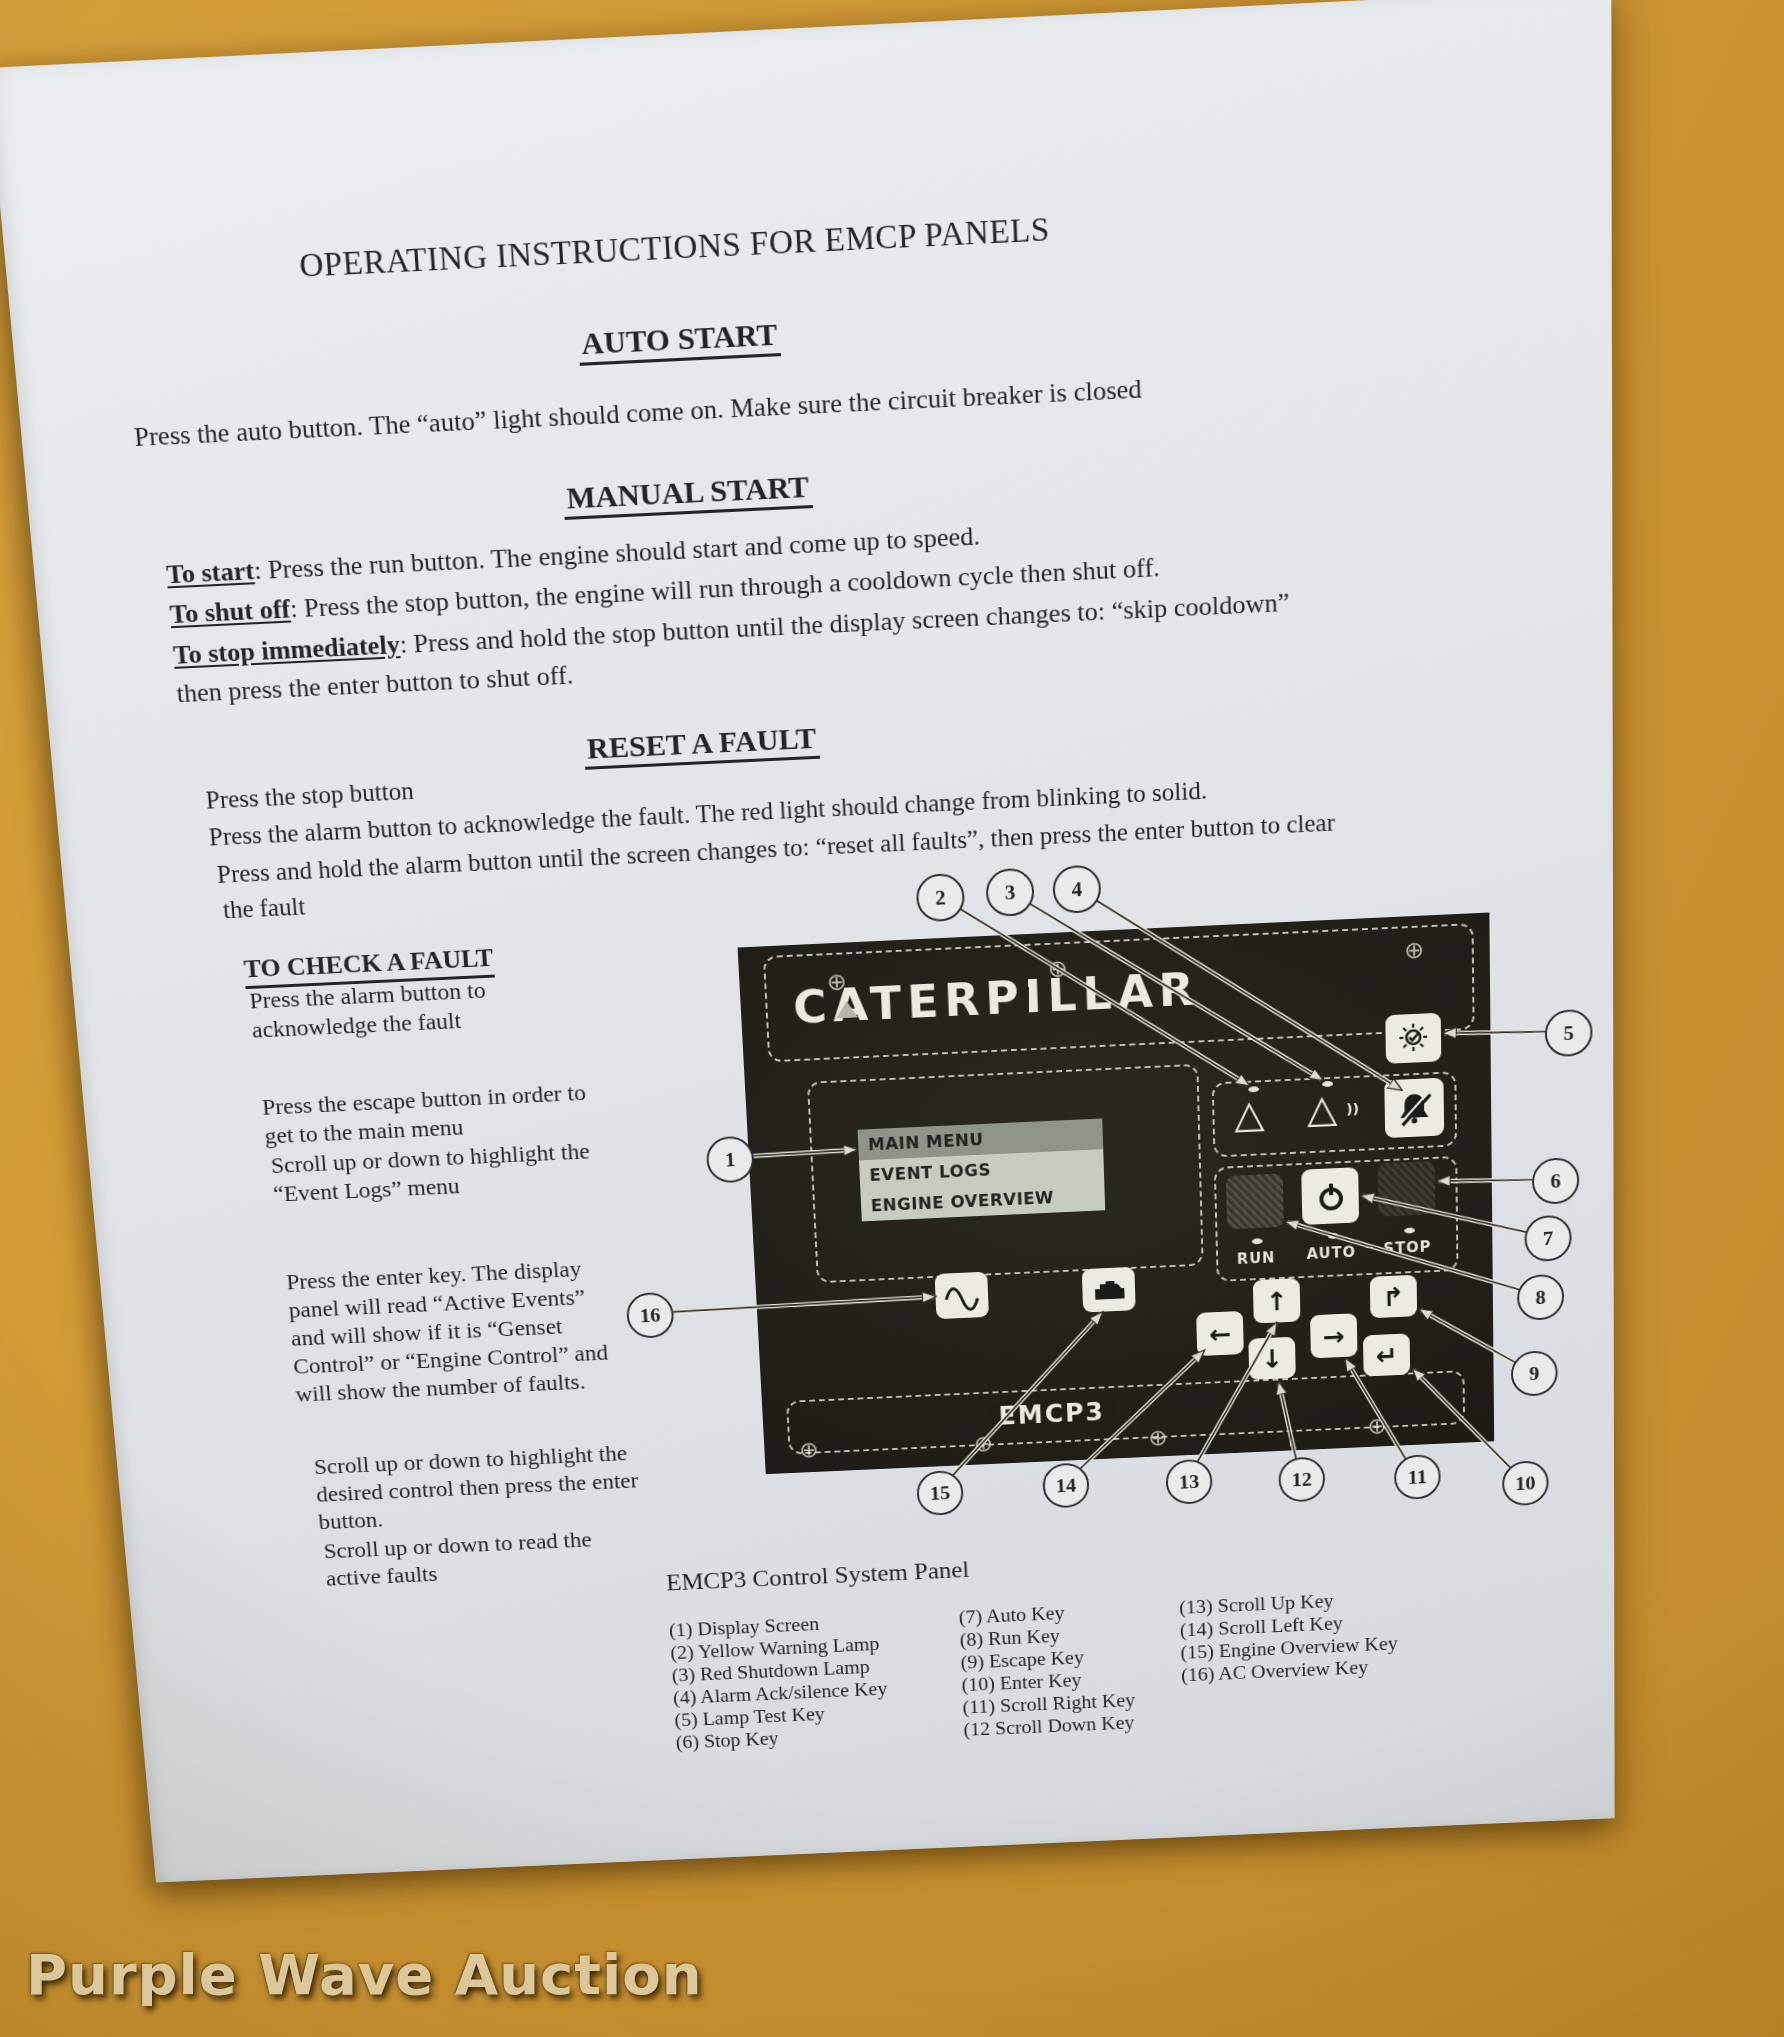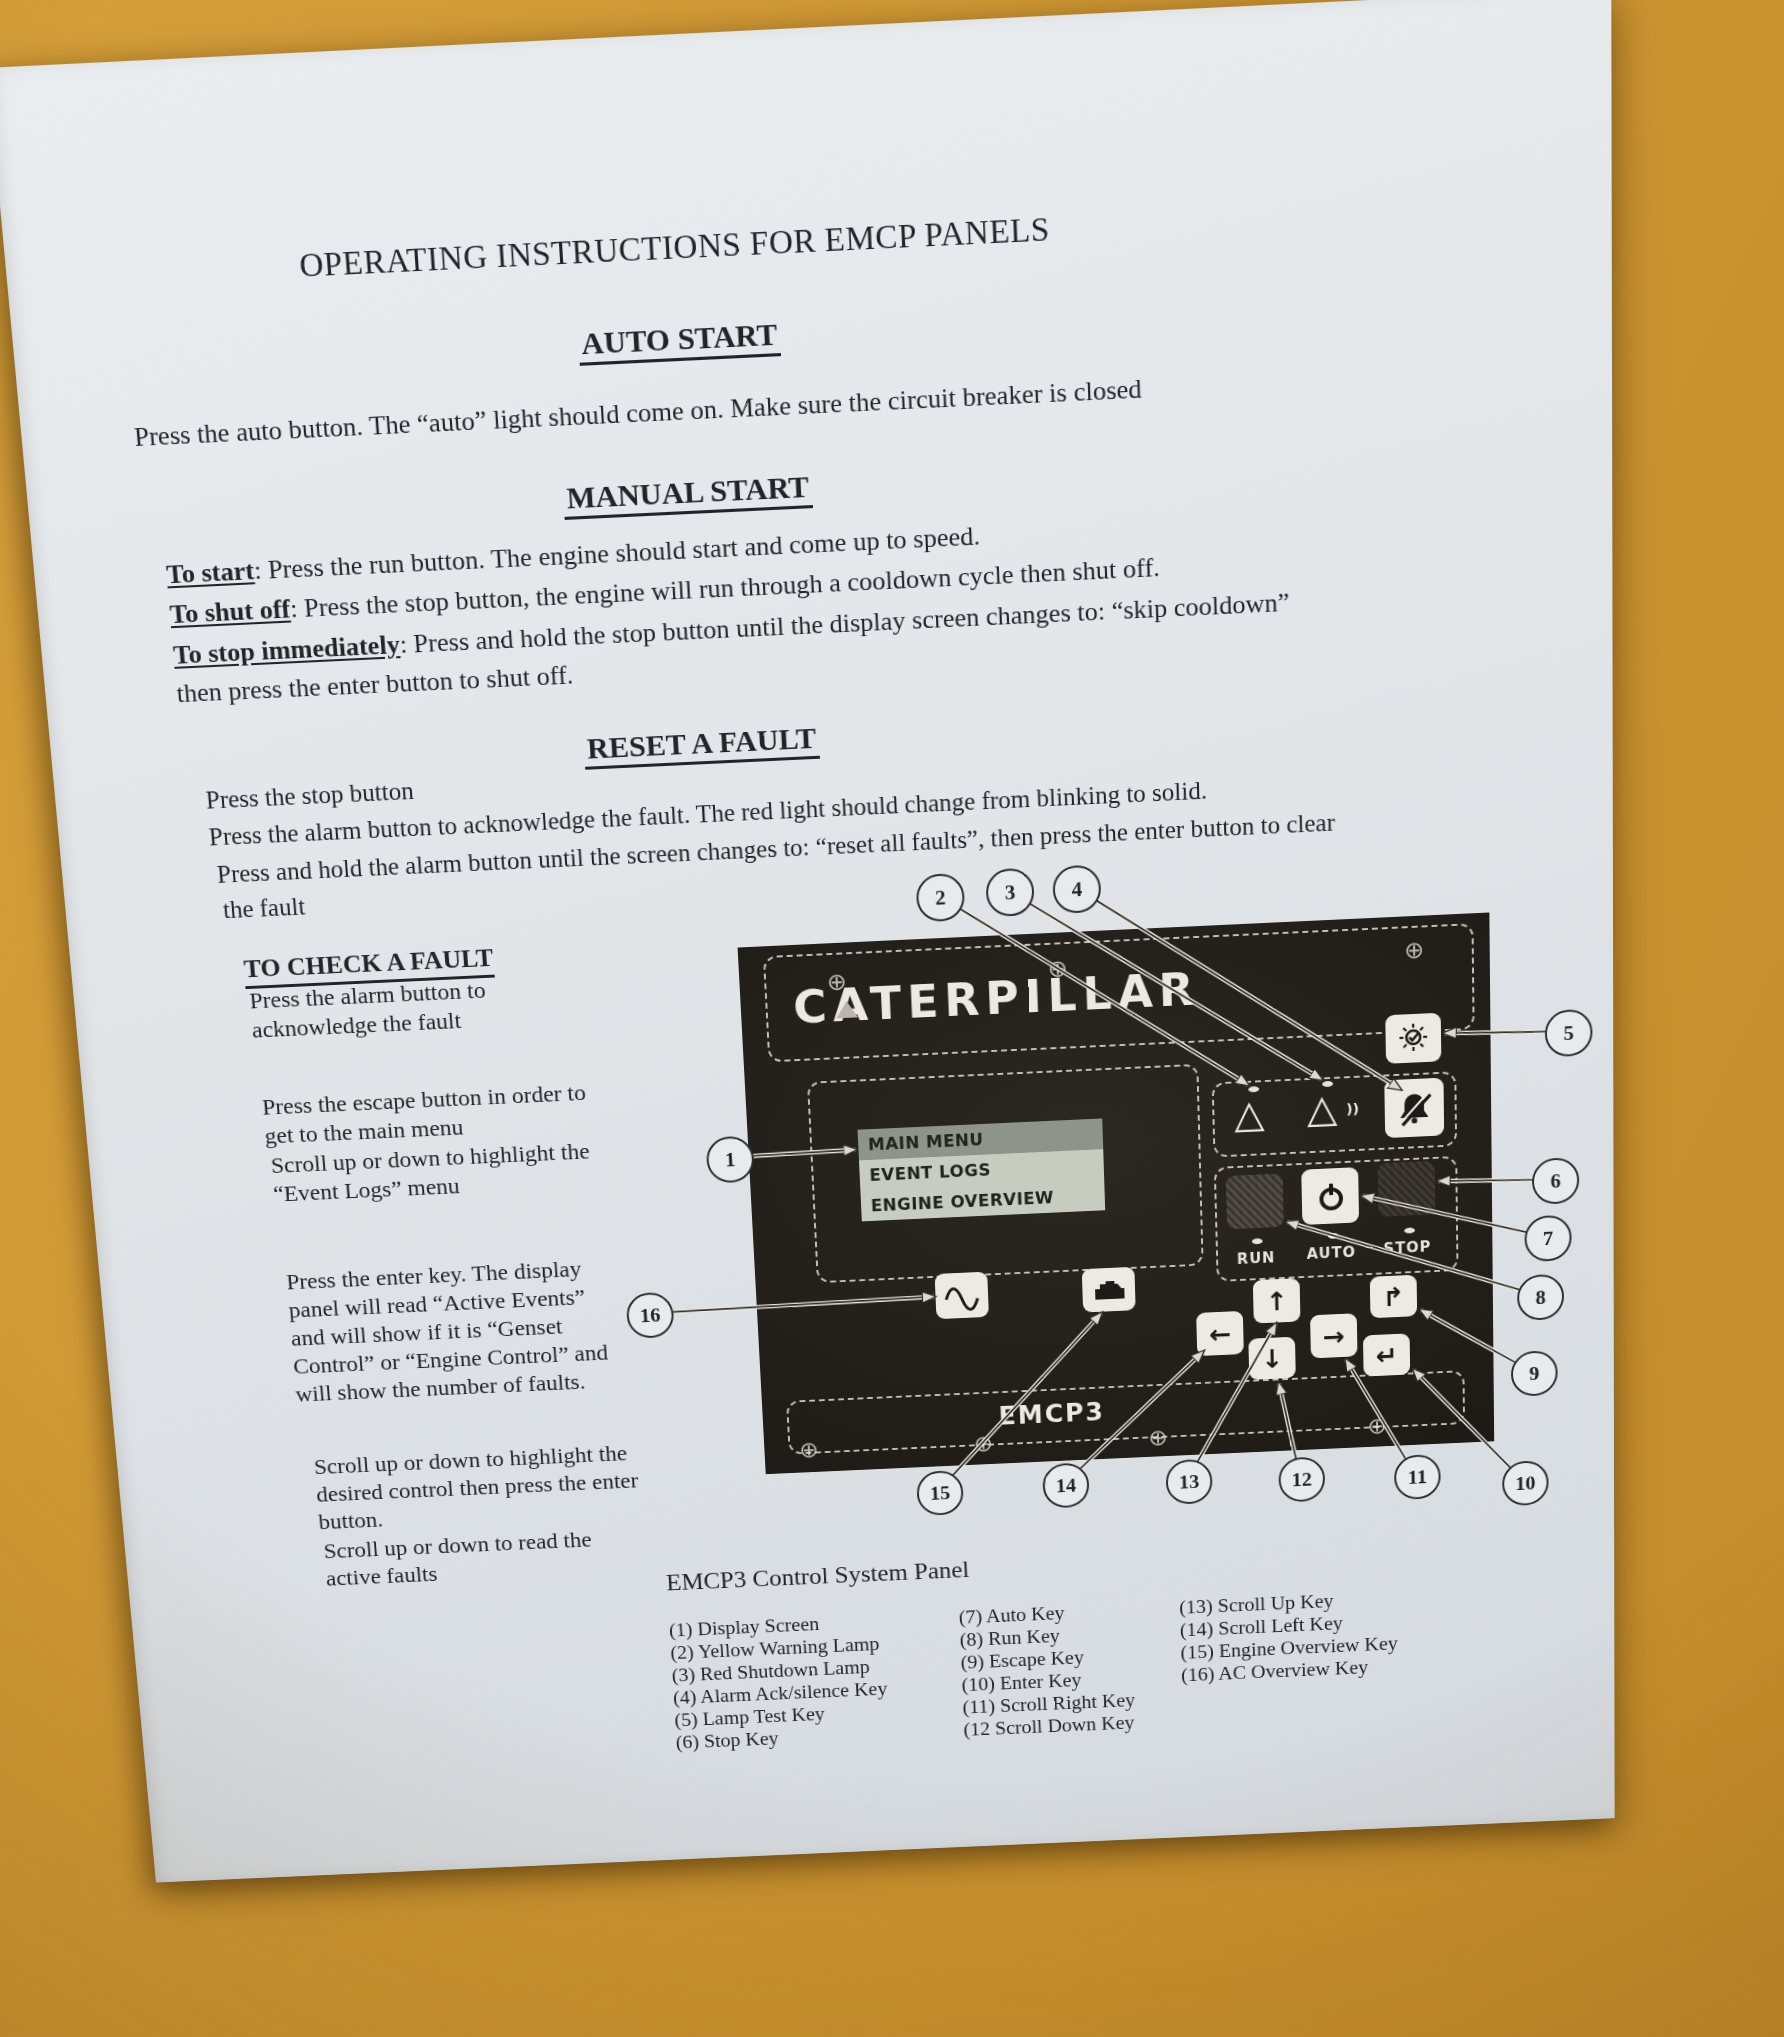--- a/index.html
+++ b/index.html
@@ -300,14 +300,15 @@
       <div class="legend-col lg3">
         <div>(13)  Scroll Up Key</div>
         <div>(14)  Scroll Left Key</div>
         <div>(15)  Engine Overview Key</div>
         <div>(16)  AC Overview Key</div>
       </div>
 
     </div>
   </div>
 
+  <div class="watermark">Purple Wave Auction</div>
 </div>
 
 
 </body></html>

